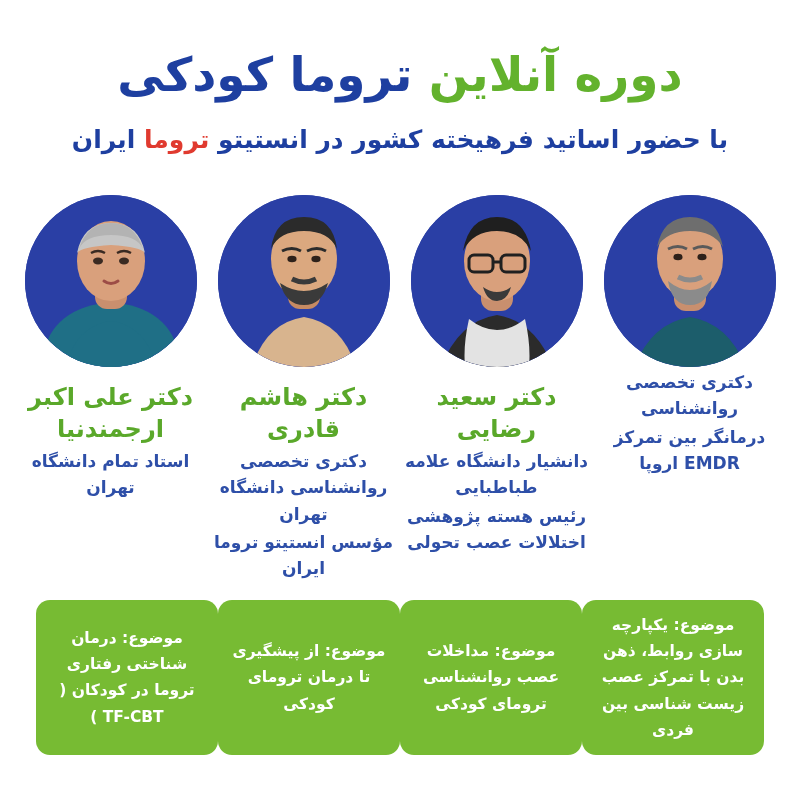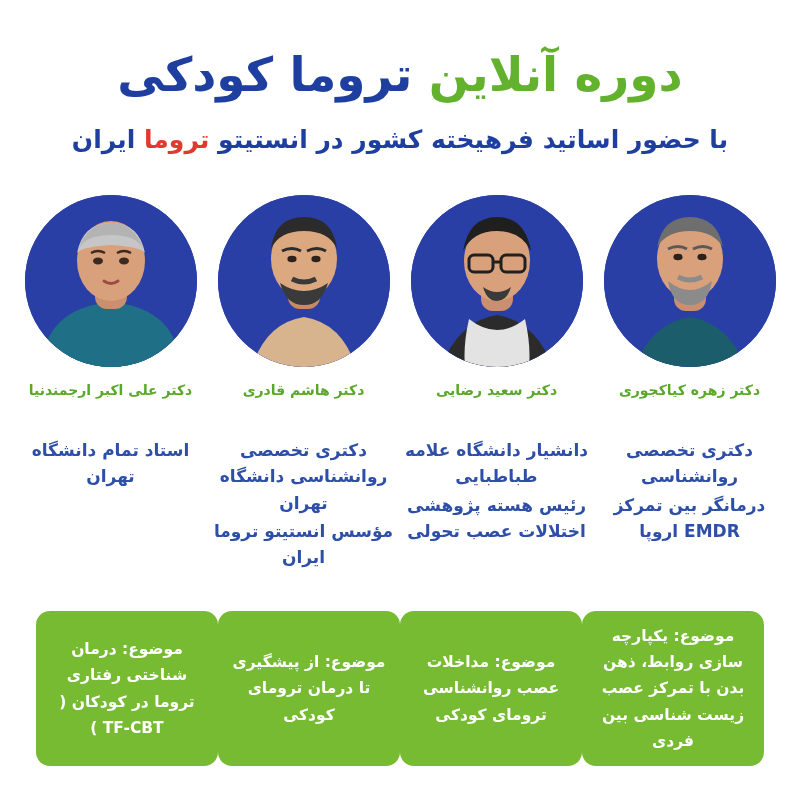--- a/index.html
+++ b/index.html
@@ -67,42 +67,42 @@
     overflow: hidden;
     position: relative;
     background: #2a3fa5;
     flex: none;
   }
   .avatar svg { display: block; width: 100%; height: 100%; }
 
   .p-name {
     direction: rtl;
     margin-top: 14px;
-    font-size: 14px;
+    font-size: 24px;
     font-weight: bold;
     color: #5aa82a;
     text-align: center;
     line-height: 1.35;
     min-height: 54px;
     padding: 0 4px;
   }
   .p-desc {
     direction: rtl;
     margin-top: 2px;
     font-size: 17px;
     color: #2e4fa8;
     font-weight: bold;
     text-align: center;
     line-height: 1.55;
   }
 
   
   .topics {
     width: 100%;
-    margin-top: 40px;
+    margin-top: 18px;
     display: flex;
     flex-direction: row-reverse;
     justify-content: center;
     padding: 0 18px;
   }
   .topic {
     width: 182px;
     min-height: 128px;
     background: #77bb33;
     border-radius: 14px;
@@ -207,21 +207,20 @@
           <ellipse cx="86" cy="64" rx="33" ry="40" fill="#d9a07c"></ellipse>
           <path d="M53 52 q6-30 33-30 27 0 33 30 -10-16-33-16 -23 0-33 16z" fill="#6e6e6e"></path>
           <ellipse cx="74" cy="62" rx="4.6" ry="3.2" fill="#2e211a"></ellipse>
           <ellipse cx="98" cy="62" rx="4.6" ry="3.2" fill="#2e211a"></ellipse>
           <path d="M64 54 q10-5 19 0" stroke="#5a5a5a" stroke-width="3" fill="none"></path>
           <path d="M89 54 q10-5 19 0" stroke="#5a5a5a" stroke-width="3" fill="none"></path>
           <path d="M64 86 q22 18 44 0 -4 24-22 24 -18 0-22-24z" fill="#8b8b8b"></path>
           <path d="M74 82 q12 6 24 0" stroke="#8b8b8b" stroke-width="5" fill="none"></path>
         </svg>
       </div>
-      <div class="p-name">دکتر زهره کیاکجوری</div>
       <div class="p-desc">دکتری تخصصی روانشناسی</div>
       <div class="p-desc blk">درمانگر بین تمرکز EMDR اروپا</div>
     </div>
 
   </div>
 
   <div class="topics">
     <div class="topic">
       <span><span class="lbl">موضوع:</span>
       <span>درمان شناختی رفتاری تروما در کودکان ( TF-CBT )</span></span>

